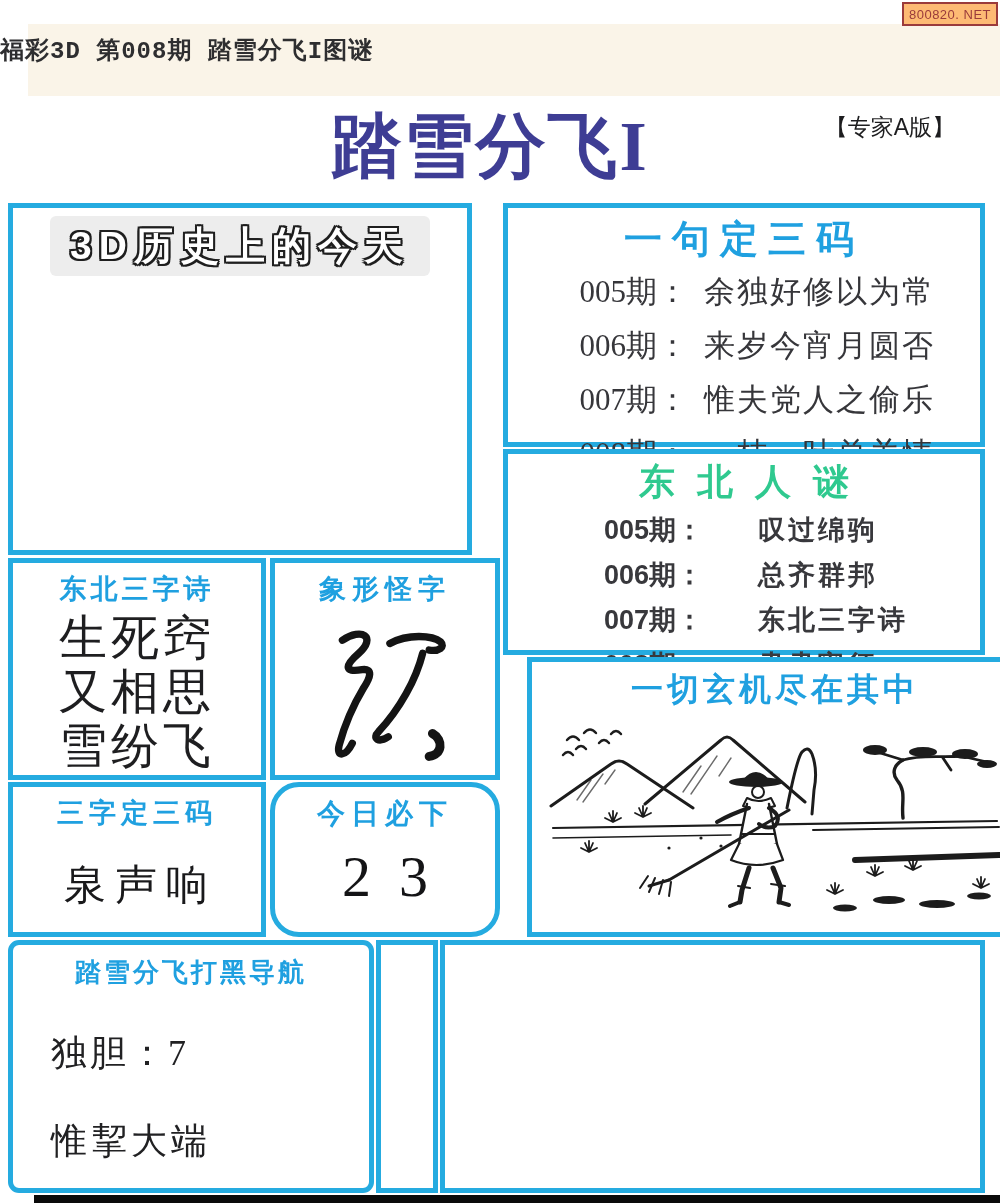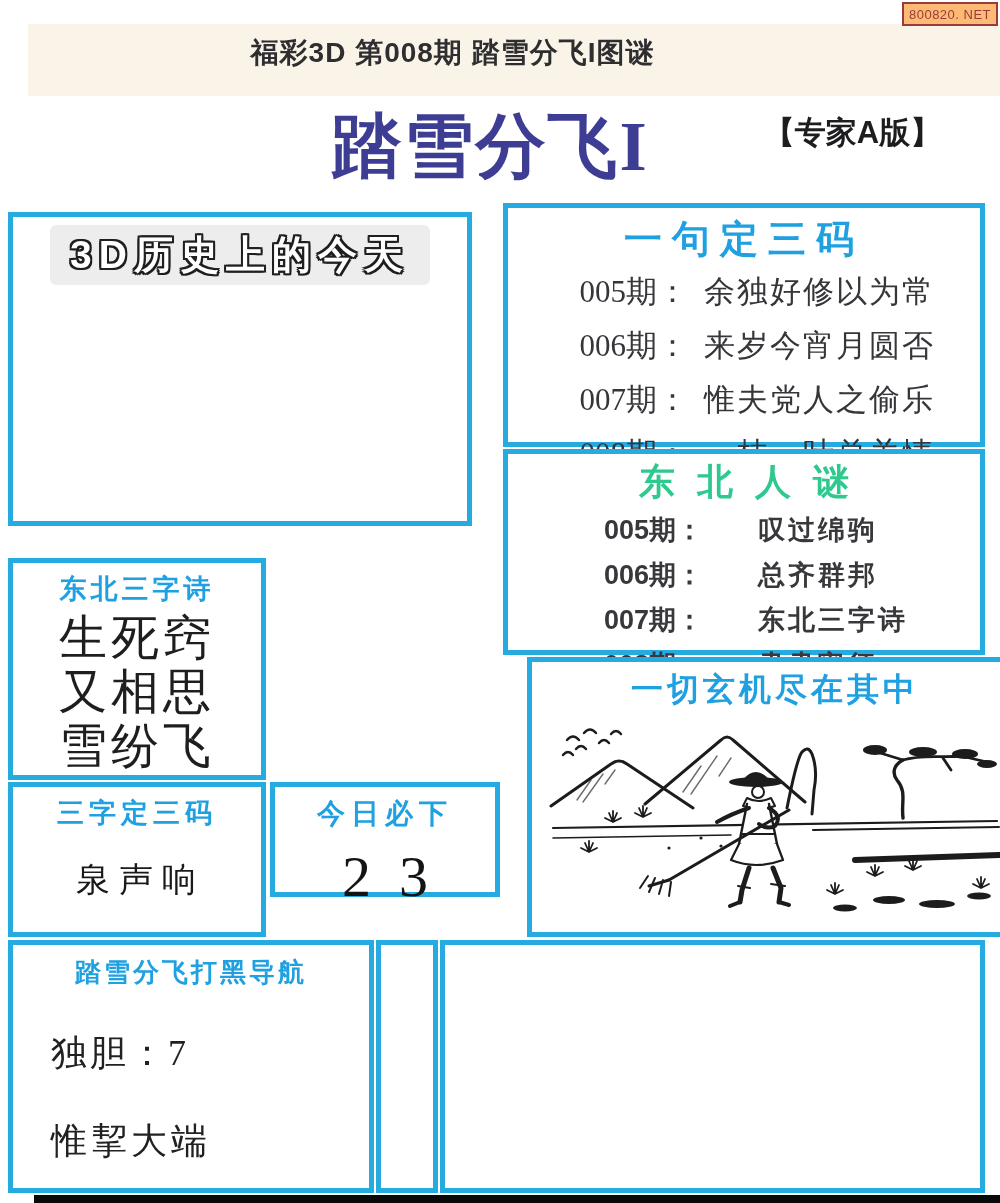--- a/index.html
+++ b/index.html
@@ -2,37 +2,37 @@
 <html><head>
 <meta charset="utf-8">
 <style>
   html,body{margin:0;padding:0;background:#fff;}
   .page{position:relative;width:1000px;height:1203px;background:#ffffff;overflow:hidden;
         font-family:"Liberation Serif","DejaVu Serif",serif;}
   .cream-band{position:absolute;left:28px;top:24px;width:972px;height:72px;background:#faf4e8;}
   .watermark{position:absolute;left:902px;top:2px;width:92px;height:20px;border:2px solid #9a3b3b;
              background:#fdba74;color:#9a3b3b;font:13px "Liberation Sans","DejaVu Sans",sans-serif;
              display:flex;align-items:center;justify-content:center;letter-spacing:0.5px;}
-  .hdr-title{position:absolute;left:0;top:34px;width:905px;text-align:center;
-             font-family:Liberation Sans, sans-serif;font-weight:bold;
-             font-size:28px;color:#2e2e30;letter-spacing:1px;}
+  .hdr-title{position:absolute;left:0;top:34px;width:905px;
+             font-family:Liberation Mono, monospace;font-weight:bold;
+             font-size:24px;color:#2e2e30;letter-spacing:1px;}
   .main-title{position:absolute;left:240px;top:100px;width:500px;text-align:center;
               font-weight:bold;font-size:70px;color:#3e3d94;letter-spacing:2px;}
-  .edition{position:absolute;left:750px;top:112px;width:205px;text-align:center;
-           font-family:"Liberation Sans","DejaVu Sans",sans-serif;font-weight:bold;
-           font-size:31px;color:#1d1d1f;}
+  .edition{position:absolute;left:750px;top:112px;width:205px;text-align:right;
+           font-family:"Liberation Sans","DejaVu Sans",sans-serif;font-weight:normal;
+           font-size:23px;color:#1d1d1f;}
   .issue{position:absolute;left:750px;top:156px;width:205px;text-align:center;
          font-size:35px;color:#2a2a2c;letter-spacing:5px;}
 
   .bx{position:absolute;border:5px solid #25abe0;background:#fff;box-sizing:border-box;}
   .cal{font-family:"Liberation Sans","DejaVu Sans",sans-serif;font-weight:bold;color:#1fa0e0;
        text-align:center;}
 
   
-  .bx-history{left:8px;top:212px;width:464px;height:314px;}
+  .bx-history{left:8px;top:203px;width:464px;height:352px;}
   .bubble-title{display:table;margin:8px auto 0;padding:3px 20px;background:#ededed;border-radius:6px;
        font-family:"Liberation Sans","DejaVu Sans",sans-serif;font-weight:bold;font-size:39px;
        letter-spacing:7px;color:#ffffff;
        text-shadow:-2px 0 #1f1f1f,2px 0 #1f1f1f,0 -2px #1f1f1f,0 2px #1f1f1f,
                    -2px -2px #1f1f1f,2px -2px #1f1f1f,-2px 2px #1f1f1f,2px 2px #1f1f1f;}
 
   
   .bx-oneline{left:503px;top:203px;width:482px;height:244px;}
   .bx-oneline .cal{font-size:38px;letter-spacing:10px;margin-top:6px;}
   .olrow{display:flex;align-items:center;height:54px;font-size:31px;color:#36363a;}
@@ -59,30 +59,30 @@
   .poem-line{text-align:center;font-size:48px;color:#1e1e20;line-height:54px;letter-spacing:4px;}
   .poem-lines{margin-top:4px;}
 
   
   .bx-pict{left:270px;top:558px;width:230px;height:222px;}
   .bx-pict .cal{font-size:27px;letter-spacing:6px;margin-top:8px;}
 
   
   .bx-codes{left:8px;top:782px;width:258px;height:155px;}
   .bx-codes .cal{font-size:27px;letter-spacing:5px;margin-top:8px;}
-  .codes-text{text-align:center;font-size:34px;color:#19191b;letter-spacing:9px;margin-top:26px;margin-left:7px;}
-
-  
-  .bx-today{left:270px;top:782px;width:230px;height:115px;}
+  .codes-text{text-align:center;font-size:42px;color:#19191b;letter-spacing:9px;margin-top:26px;margin-left:7px;}
+
+  
+  .bx-today{left:270px;top:782px;width:230px;height:155px;border-radius:29px;}
   .bx-today .cal{font-size:28px;letter-spacing:6px;margin-top:8px;}
   .today-value{text-align:center;font-size:58px;color:#141416;letter-spacing:28px;text-indent:28px;
                margin-top:10px;}
 
   
-  .bx-nav{left:8px;top:940px;width:366px;height:253px;}
+  .bx-nav{left:8px;top:940px;width:366px;height:253px;border-radius:11px;}
   .bx-nav .cal{font-size:26px;letter-spacing:3px;margin-top:10px;}
   .nav-dan{position:absolute;left:38px;top:84px;font-size:36px;color:#212123;letter-spacing:3px;}
   .nav-phrase{position:absolute;left:38px;top:172px;font-size:36px;color:#212123;letter-spacing:4px;}
   .bx-spacer{left:376px;top:940px;width:62px;height:253px;}
   .bx-notes{left:440px;top:940px;width:545px;height:253px;}
 
   .blackbar{position:absolute;left:34px;bottom:0;width:966px;height:8px;background:#0a0a0a;}
 </style>
 </head>
 <body>
@@ -219,20 +219,31 @@
 
   <div class="bx bx-poem">
     <div class="cal">东北三字诗</div>
     <div class="poem-lines">
       <div class="poem-line">生死窍</div>
       <div class="poem-line">又相思</div>
       <div class="poem-line">雪纷飞</div>
     </div>
   </div>
 
+  <div class="bx bx-pict">
+    <div class="cal">象形怪字</div>
+    <svg width="180" height="165" viewBox="0 0 220 200" style="display:block;margin:8px auto 0;">
+      <g stroke="#141414" fill="none" stroke-linecap="round" stroke-linejoin="round">
+        <path d="M58,30 C82,14 100,26 78,46 C62,60 58,70 82,66 C96,64 92,76 84,88 C72,108 60,136 54,158 C50,174 62,172 70,156" stroke-width="9"></path>
+        <path d="M116,34 C138,22 168,24 178,32 C184,38 176,44 164,42" stroke-width="9"></path>
+        <path d="M156,46 C148,78 128,114 102,142 C94,150 102,156 114,148" stroke-width="9"></path>
+        <path d="M168,144 C182,152 180,170 164,172" stroke-width="11"></path>
+      </g>
+    </svg>
+  </div>
 
   <div class="bx bx-codes">
     <div class="cal">三字定三码</div>
     <div class="codes-text">泉声响</div>
   </div>
 
   <div class="bx bx-today">
     <div class="cal">今日必下</div>
     <div class="today-value">23</div>
   </div>

